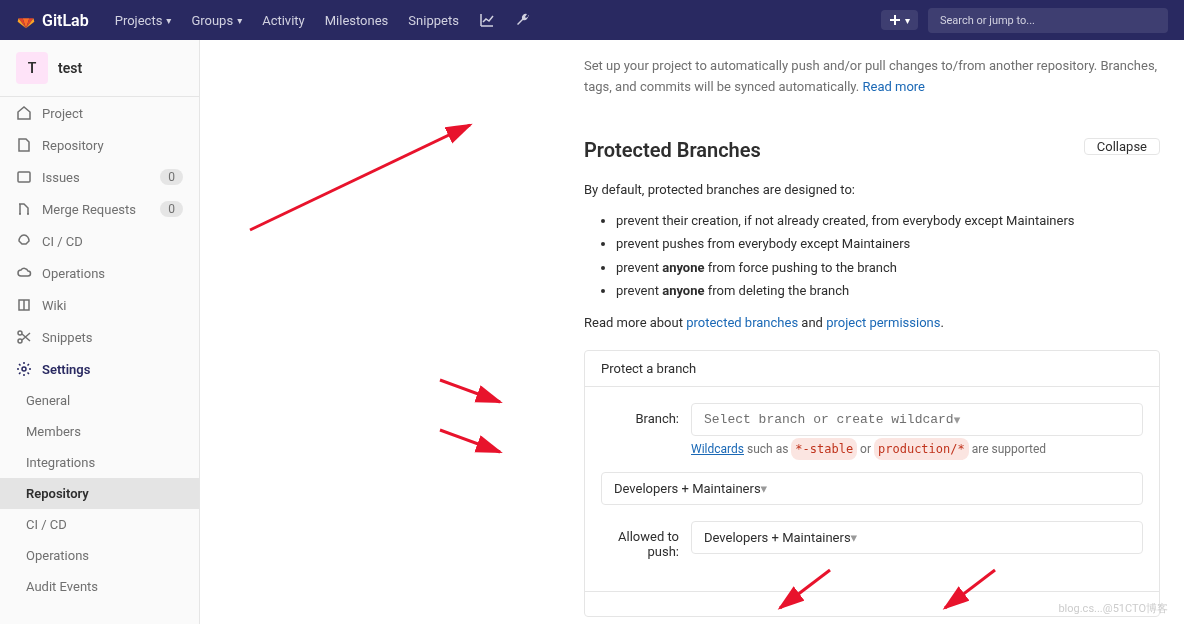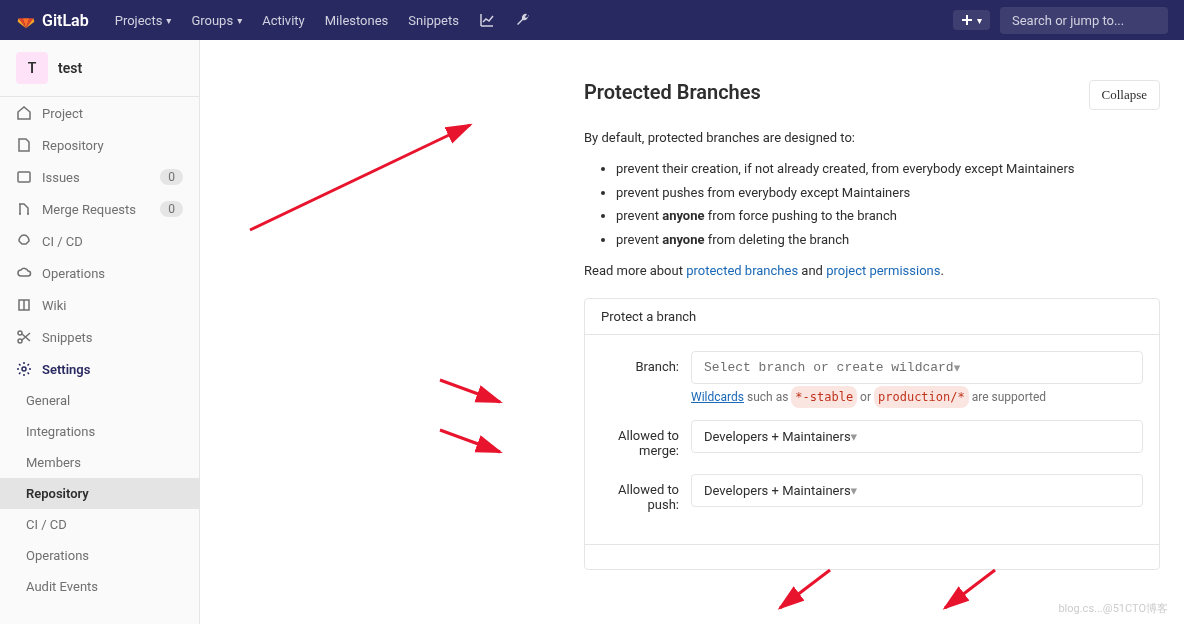--- a/index.html
+++ b/index.html
@@ -7,21 +7,21 @@
     
     
     .topbar { background: #292961; height: 40px; display: flex; align-items: center; padding: 0 16px; color: #fff; }
     .topbar-logo { display: flex; align-items: center; gap: 6px; font-weight: 600; font-size: 16px; margin-right: 16px; }
     .topbar-logo svg { width: 20px; height: 20px; }
     .topbar-item { padding: 0 10px; font-size: 13px; color: #d1d1e0; cursor: pointer; display: flex; align-items: center; gap: 4px; }
     .chevron-down { font-size: 10px; }
     .topbar-spacer { flex: 1; }
     .topbar-right { display: flex; align-items: center; gap: 10px; }
     .plus-btn { background: rgba(255,255,255,.1); border-radius: 4px; padding: 4px 8px; display: flex; align-items: center; gap: 4px; cursor: pointer; }
-    .search-box { background: rgba(255,255,255,.1); padding: 6px 12px; border-radius: 4px; width: 168px; color: #d1d1e0; font-size: 13px; }
+    .search-box { background: rgba(255,255,255,.1); padding: 6px 12px; border-radius: 4px; width: 240px; color: #d1d1e0; font-size: 11px; }
     
     
     .layout { display: flex; height: calc(100vh - 40px); }
     .sidebar { width: 200px; border-right: 1px solid #e5e5e5; background: #fafafa; overflow-y: auto; }
     .content { flex: 1; padding: 0 24px 40px; overflow-y: auto; position: relative; }
     
     
     .project-header { display: flex; align-items: center; gap: 10px; padding: 12px 16px; border-bottom: 1px solid #e5e5e5; }
     .project-avatar { width: 32px; height: 32px; background: #fee3f8; color: #2e2e2e; display: flex; align-items: center; justify-content: center; font-weight: 600; border-radius: 4px; }
     .project-name { font-size: 14px; font-weight: 600; }
@@ -32,21 +32,21 @@
     .sidebar-subitem { padding: 8px 16px 8px 26px; color: #707070; cursor: pointer; font-size: 13px; }
     .sidebar-subitem.active { background: #e4e4e4; font-weight: 600; color: #2e2e2e; }
     
     
     .section-intro { margin-top: 16px; padding-left: 360px; color: #707070; font-size: 13px; line-height: 1.6; }
     .section-intro a { color: #1b69b6; text-decoration: none; }
     
     .section-header { display: flex; align-items: flex-start; margin-top: 40px; padding-left: 360px; }
     .section-title { font-size: 20px; font-weight: 600; color: #2e2e2e; }
     .section-sub { font-size: 13px; color: #707070; margin-top: 8px; }
-    .collapse-btn { margin-left: auto; border: 1px solid #e5e5e5; background: #fff; padding: 6px 12px; border-radius: 4px; font-size: 13px; cursor: pointer; color: #2e2e2e; font-family: Liberation Serif, serif; }
+    .collapse-btn { margin-left: auto; border: 1px solid #e5e5e5; background: #fff; padding: 0 12px; border-radius: 4px; font-size: 13px; cursor: pointer; color: #2e2e2e; }
     
     .section-body { padding-left: 360px; margin-top: 16px; font-size: 13px; color: #2e2e2e; line-height: 1.8; }
     .section-body ul { margin: 8px 0 8px 32px; }
     .section-body a { color: #1b69b6; text-decoration: none; }
     
     .panel { border: 1px solid #e5e5e5; border-radius: 4px; margin-top: 16px; margin-left: 360px; }
     .panel-header { padding: 10px 16px; border-bottom: 1px solid #e5e5e5; font-size: 13px; color: #2e2e2e; }
     .panel-body { padding: 16px; }
     .form-row { display: flex; align-items: flex-start; margin-bottom: 16px; }
     .form-label { width: 90px; text-align: right; padding-right: 12px; padding-top: 8px; font-size: 13px; color: #2e2e2e; }
@@ -173,29 +173,33 @@
       <span>Snippets</span>
     </div>
     <div class="sidebar-item bold">
       <svg viewBox="0 0 16 16">
           <circle cx="8" cy="8" r="2" fill="none" stroke="#292961" stroke-width="1.5"></circle>
           <path fill="none" stroke="#292961" stroke-width="1.5" d="M8 1v2M8 13v2M1 8h2M13 8h2M3 3l1.5 1.5M11.5 11.5L13 13M3 13l1.5-1.5M11.5 4.5L13 3"></path>
         </svg>
       <span>Settings</span>
     </div>
     <div class="sidebar-subitem">General</div>
+    <div class="sidebar-subitem">Members</div>
     <div class="sidebar-subitem">Integrations</div>
-    <div class="sidebar-subitem">Members</div>
     <div class="sidebar-subitem active">Repository</div>
     <div class="sidebar-subitem">CI / CD</div>
     <div class="sidebar-subitem">Operations</div>
     <div class="sidebar-subitem">Audit Events</div>
   </div>
 
   <div class="content">
+    <div class="section-intro">
+      <span>Set up your project to automatically push and/or pull changes to/from another repository. Branches, tags, and commits will be synced automatically.</span>
+      <a href="#">Read more</a>
+    </div>
 
     <div class="section-header">
       <div>
         <div class="section-title">Protected Branches</div>
       </div>
       <button class="collapse-btn">Collapse</button>
     </div>
 
     <div class="section-body">
       <p>By default, protected branches are designed to:</p>
@@ -219,21 +223,20 @@
             <div class="dropdown">
               <span class="mono">Select branch or create wildcard</span>
               <span class="caret">▾</span>
             </div>
             <div class="help-text">
               <a href="#">Wildcards</a><span> such as </span><span class="code">*-stable</span><span> or </span><span class="code">production/*</span><span> are supported</span>
             </div>
           </div>
         </div>
         <div class="form-row">
-          <div class="form-label">Allowed to merge:</div>
           <div class="form-control">
             <div class="dropdown">
               <span>Developers + Maintainers</span>
               <span class="caret">▾</span>
             </div>
           </div>
         </div>
         <div class="form-row">
           <div class="form-label">Allowed to push:</div>
           <div class="form-control">

